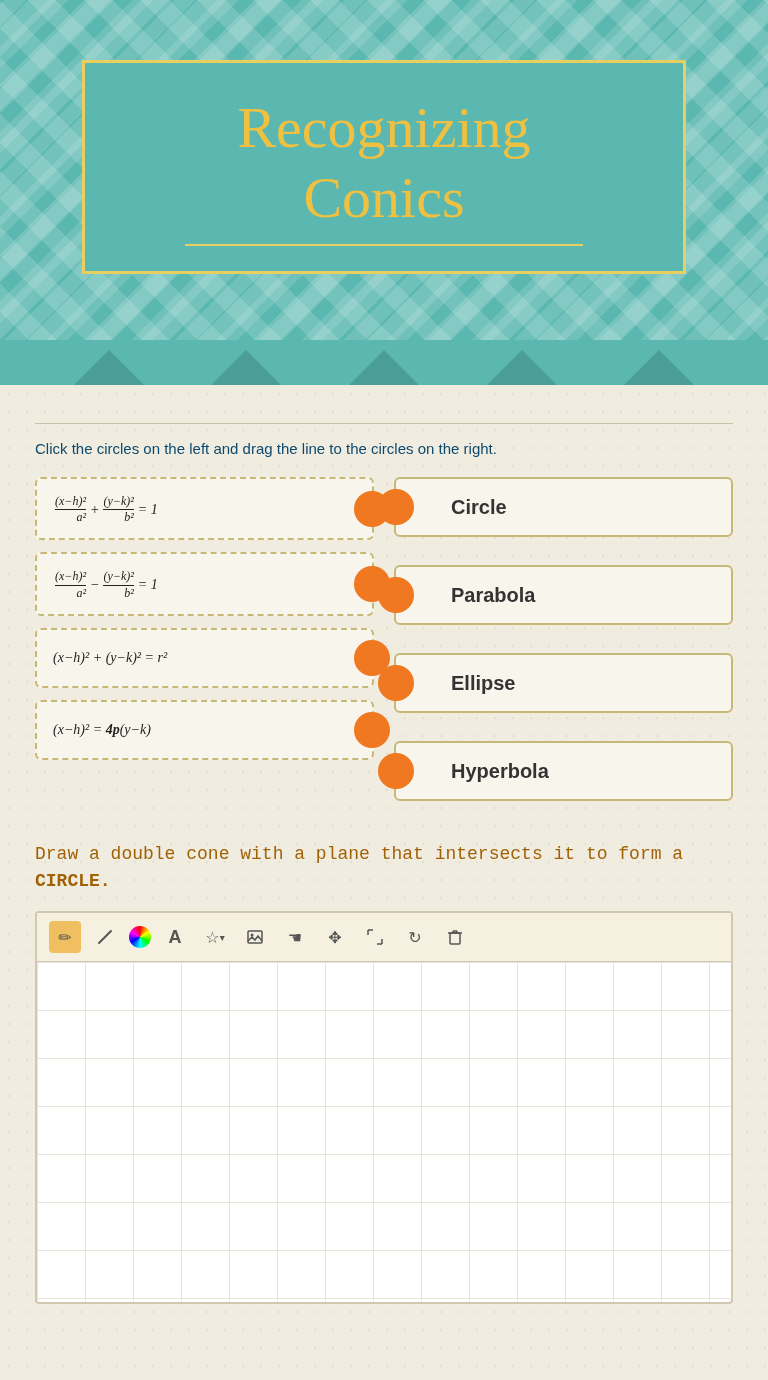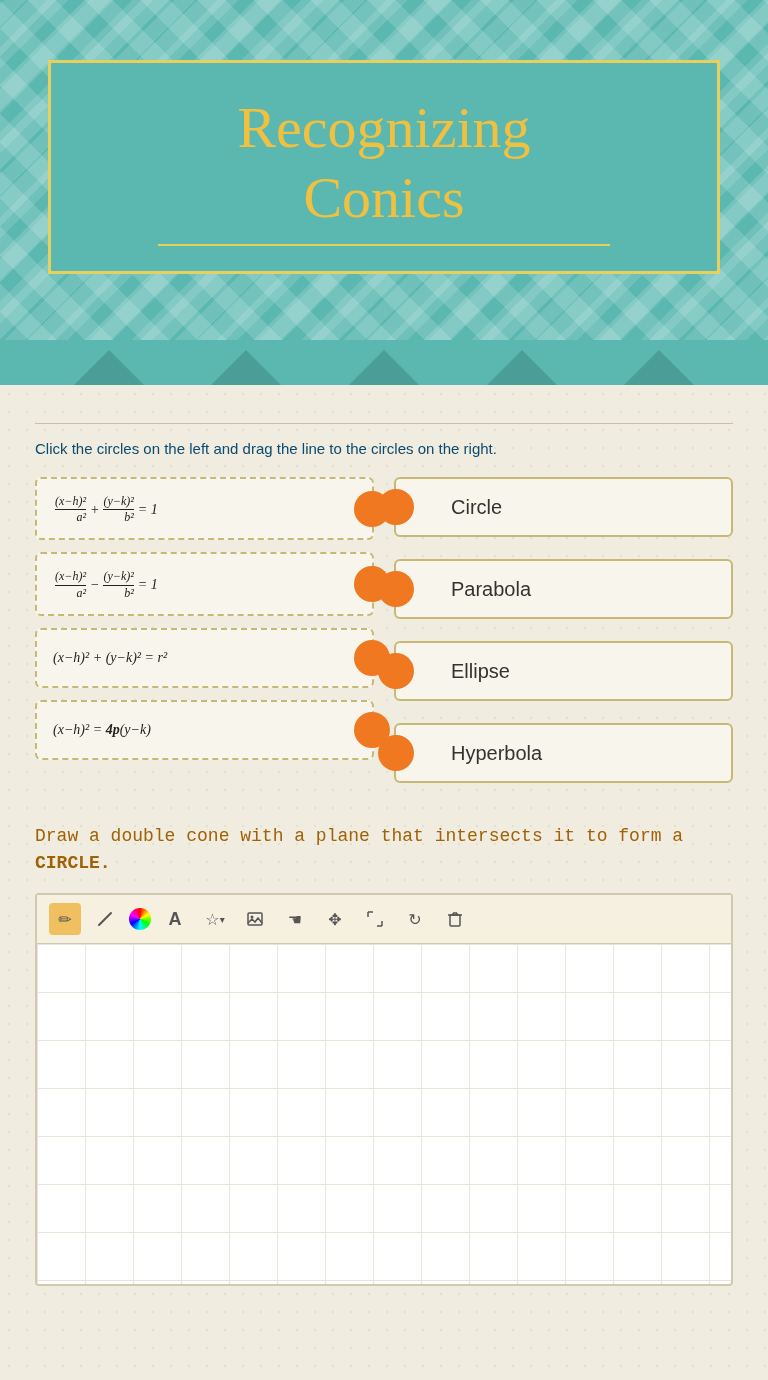--- a/index.html
+++ b/index.html
@@ -40,21 +40,21 @@
           rgba(255,255,255,0.15) 20px,
           rgba(255,255,255,0.15) 40px
         );
       display: flex;
       align-items: center;
       justify-content: center;
     }
 
     
     .title-card {
-      width: 672px;
+      width: 604px;
       background-color: #5bb8b0;
       border: 3px solid #e8d060;
       border-radius: 4px;
       padding: 30px 50px 25px;
       text-align: center;
       position: relative;
       margin: 30px auto 0;
     }
 
     .title-card::before,
@@ -179,21 +179,22 @@
       flex: 1;
       display: flex;
       flex-direction: column;
       gap: 12px;
     }
 
     .right-column {
       flex: 1;
       display: flex;
       flex-direction: column;
-      gap: 22px;
+      gap: 28px;
+      font-weight: bold;
     }
 
     .eq-box {
       background: #f8f5ec;
       border: 2px dashed #c8b878;
       border-radius: 6px;
       padding: 14px 45px 14px 16px;
       position: relative;
       min-height: 60px;
       display: flex;

